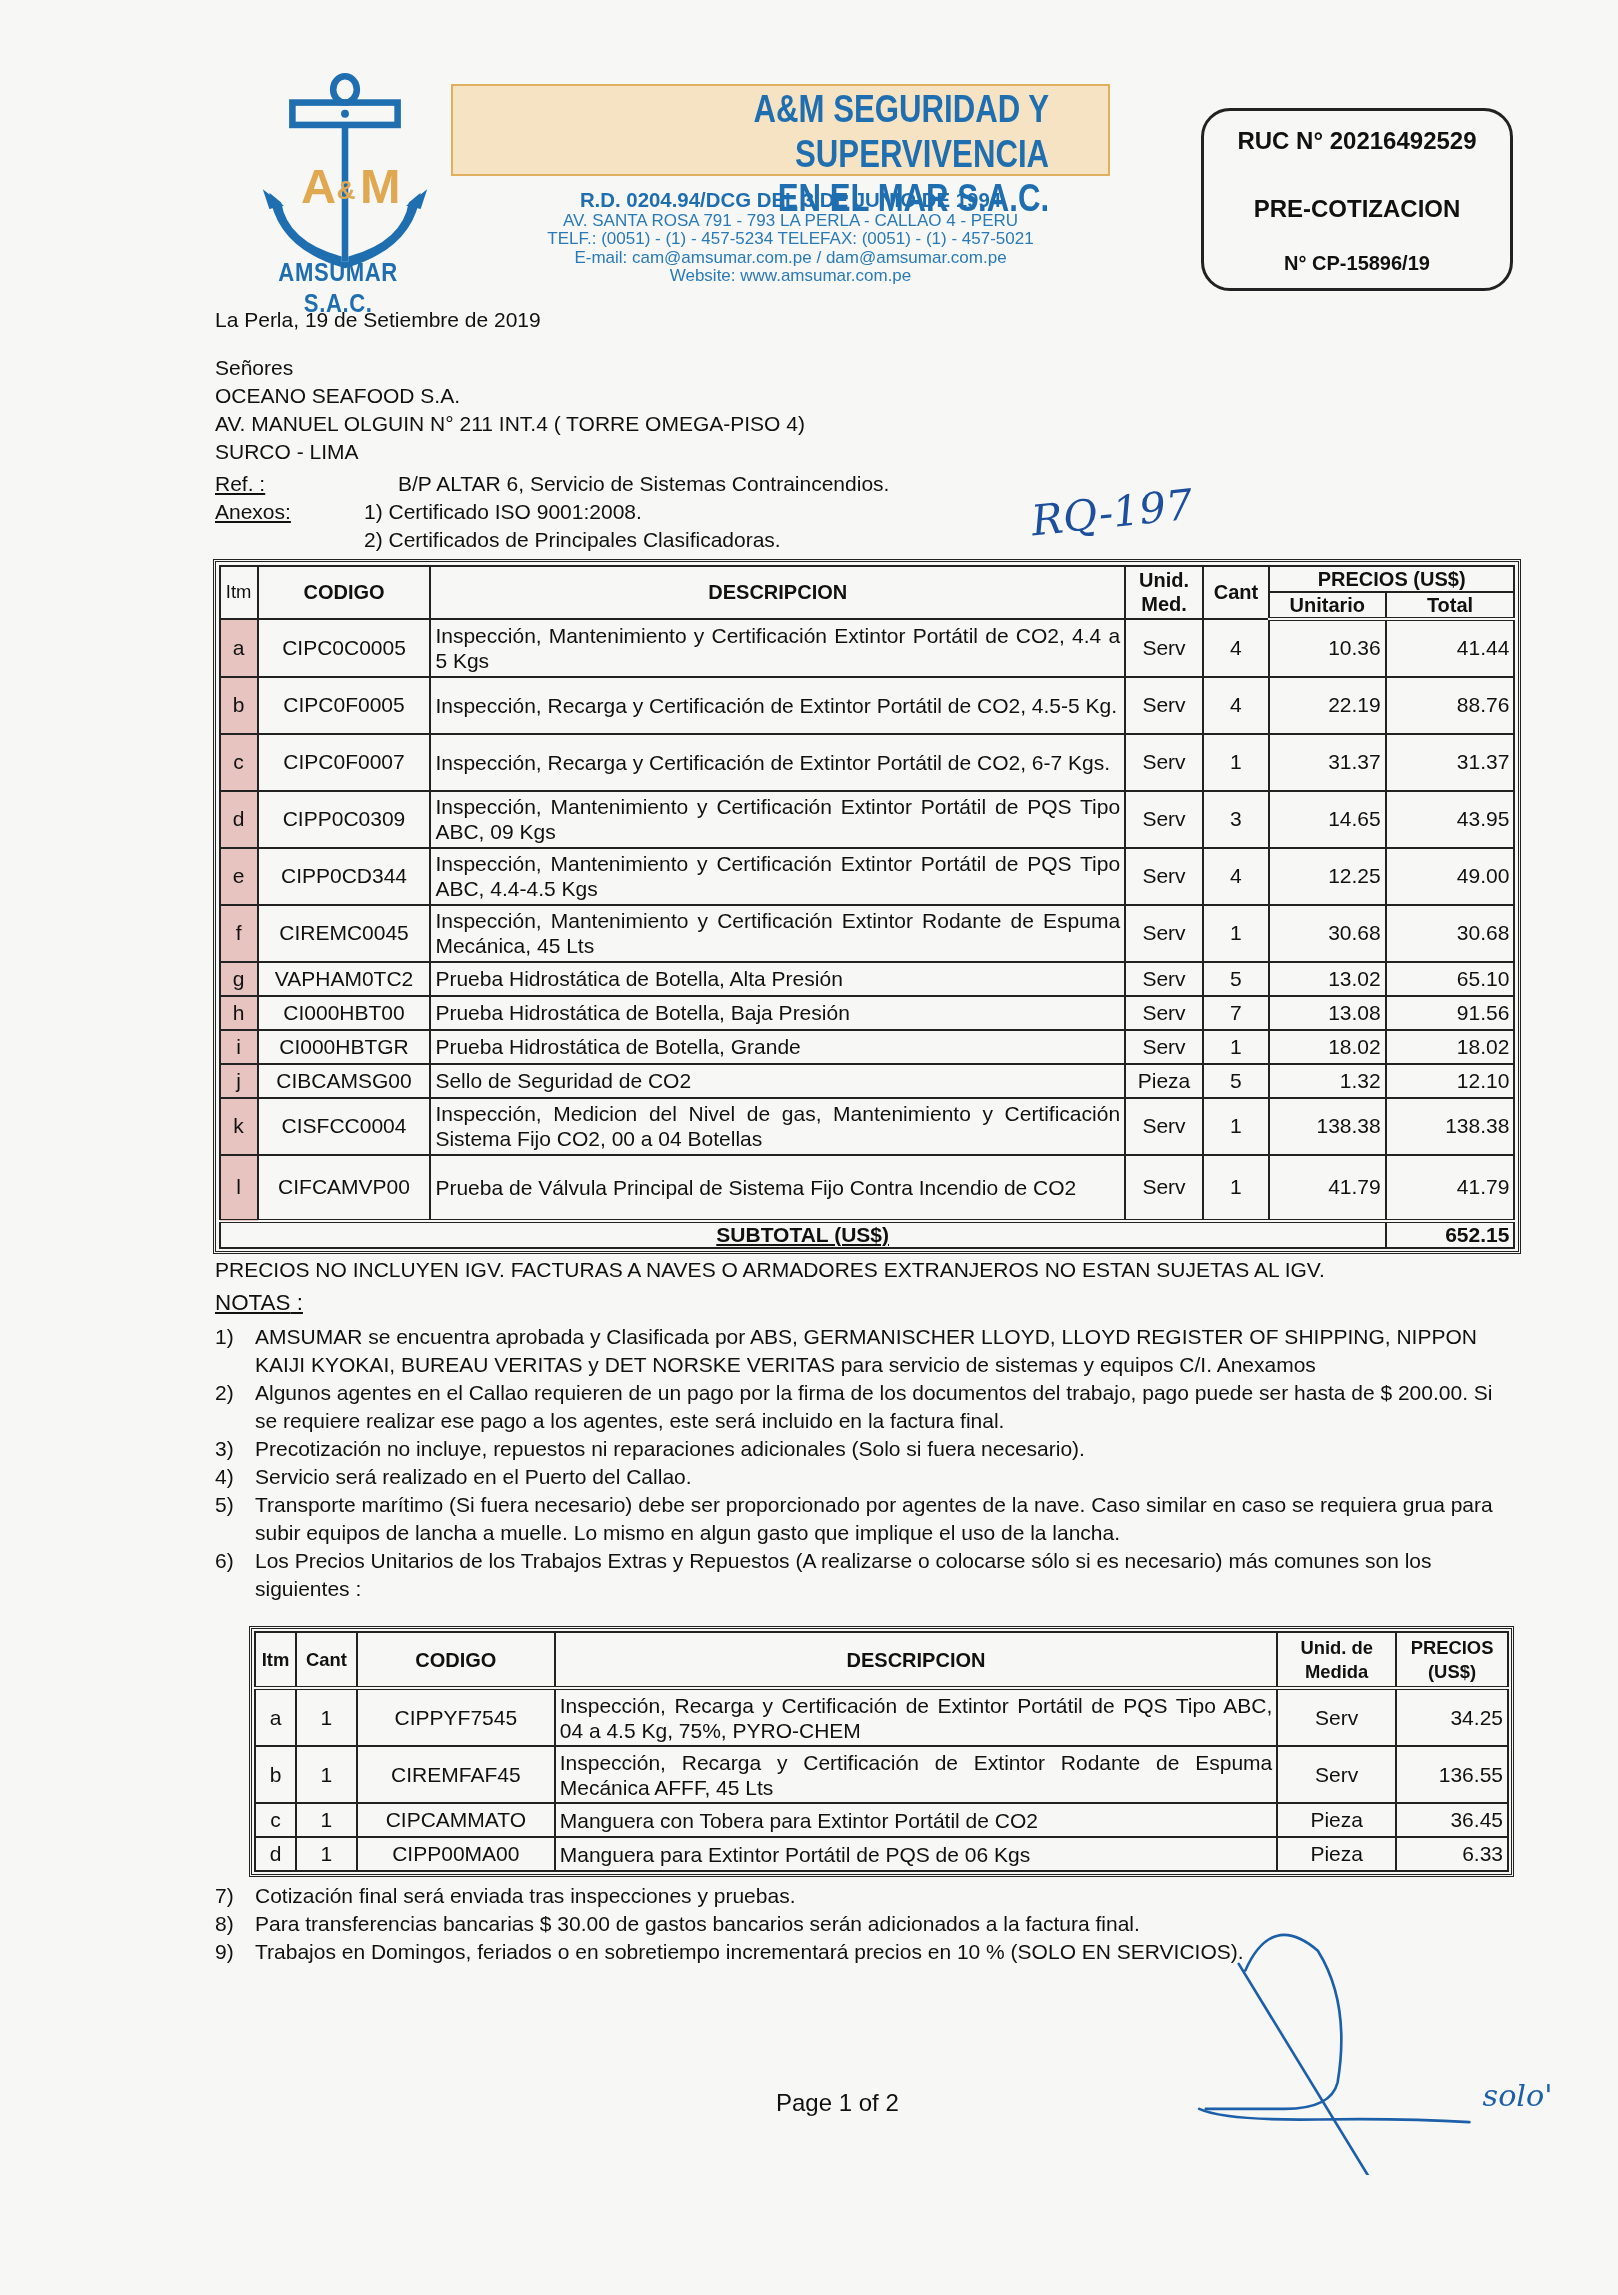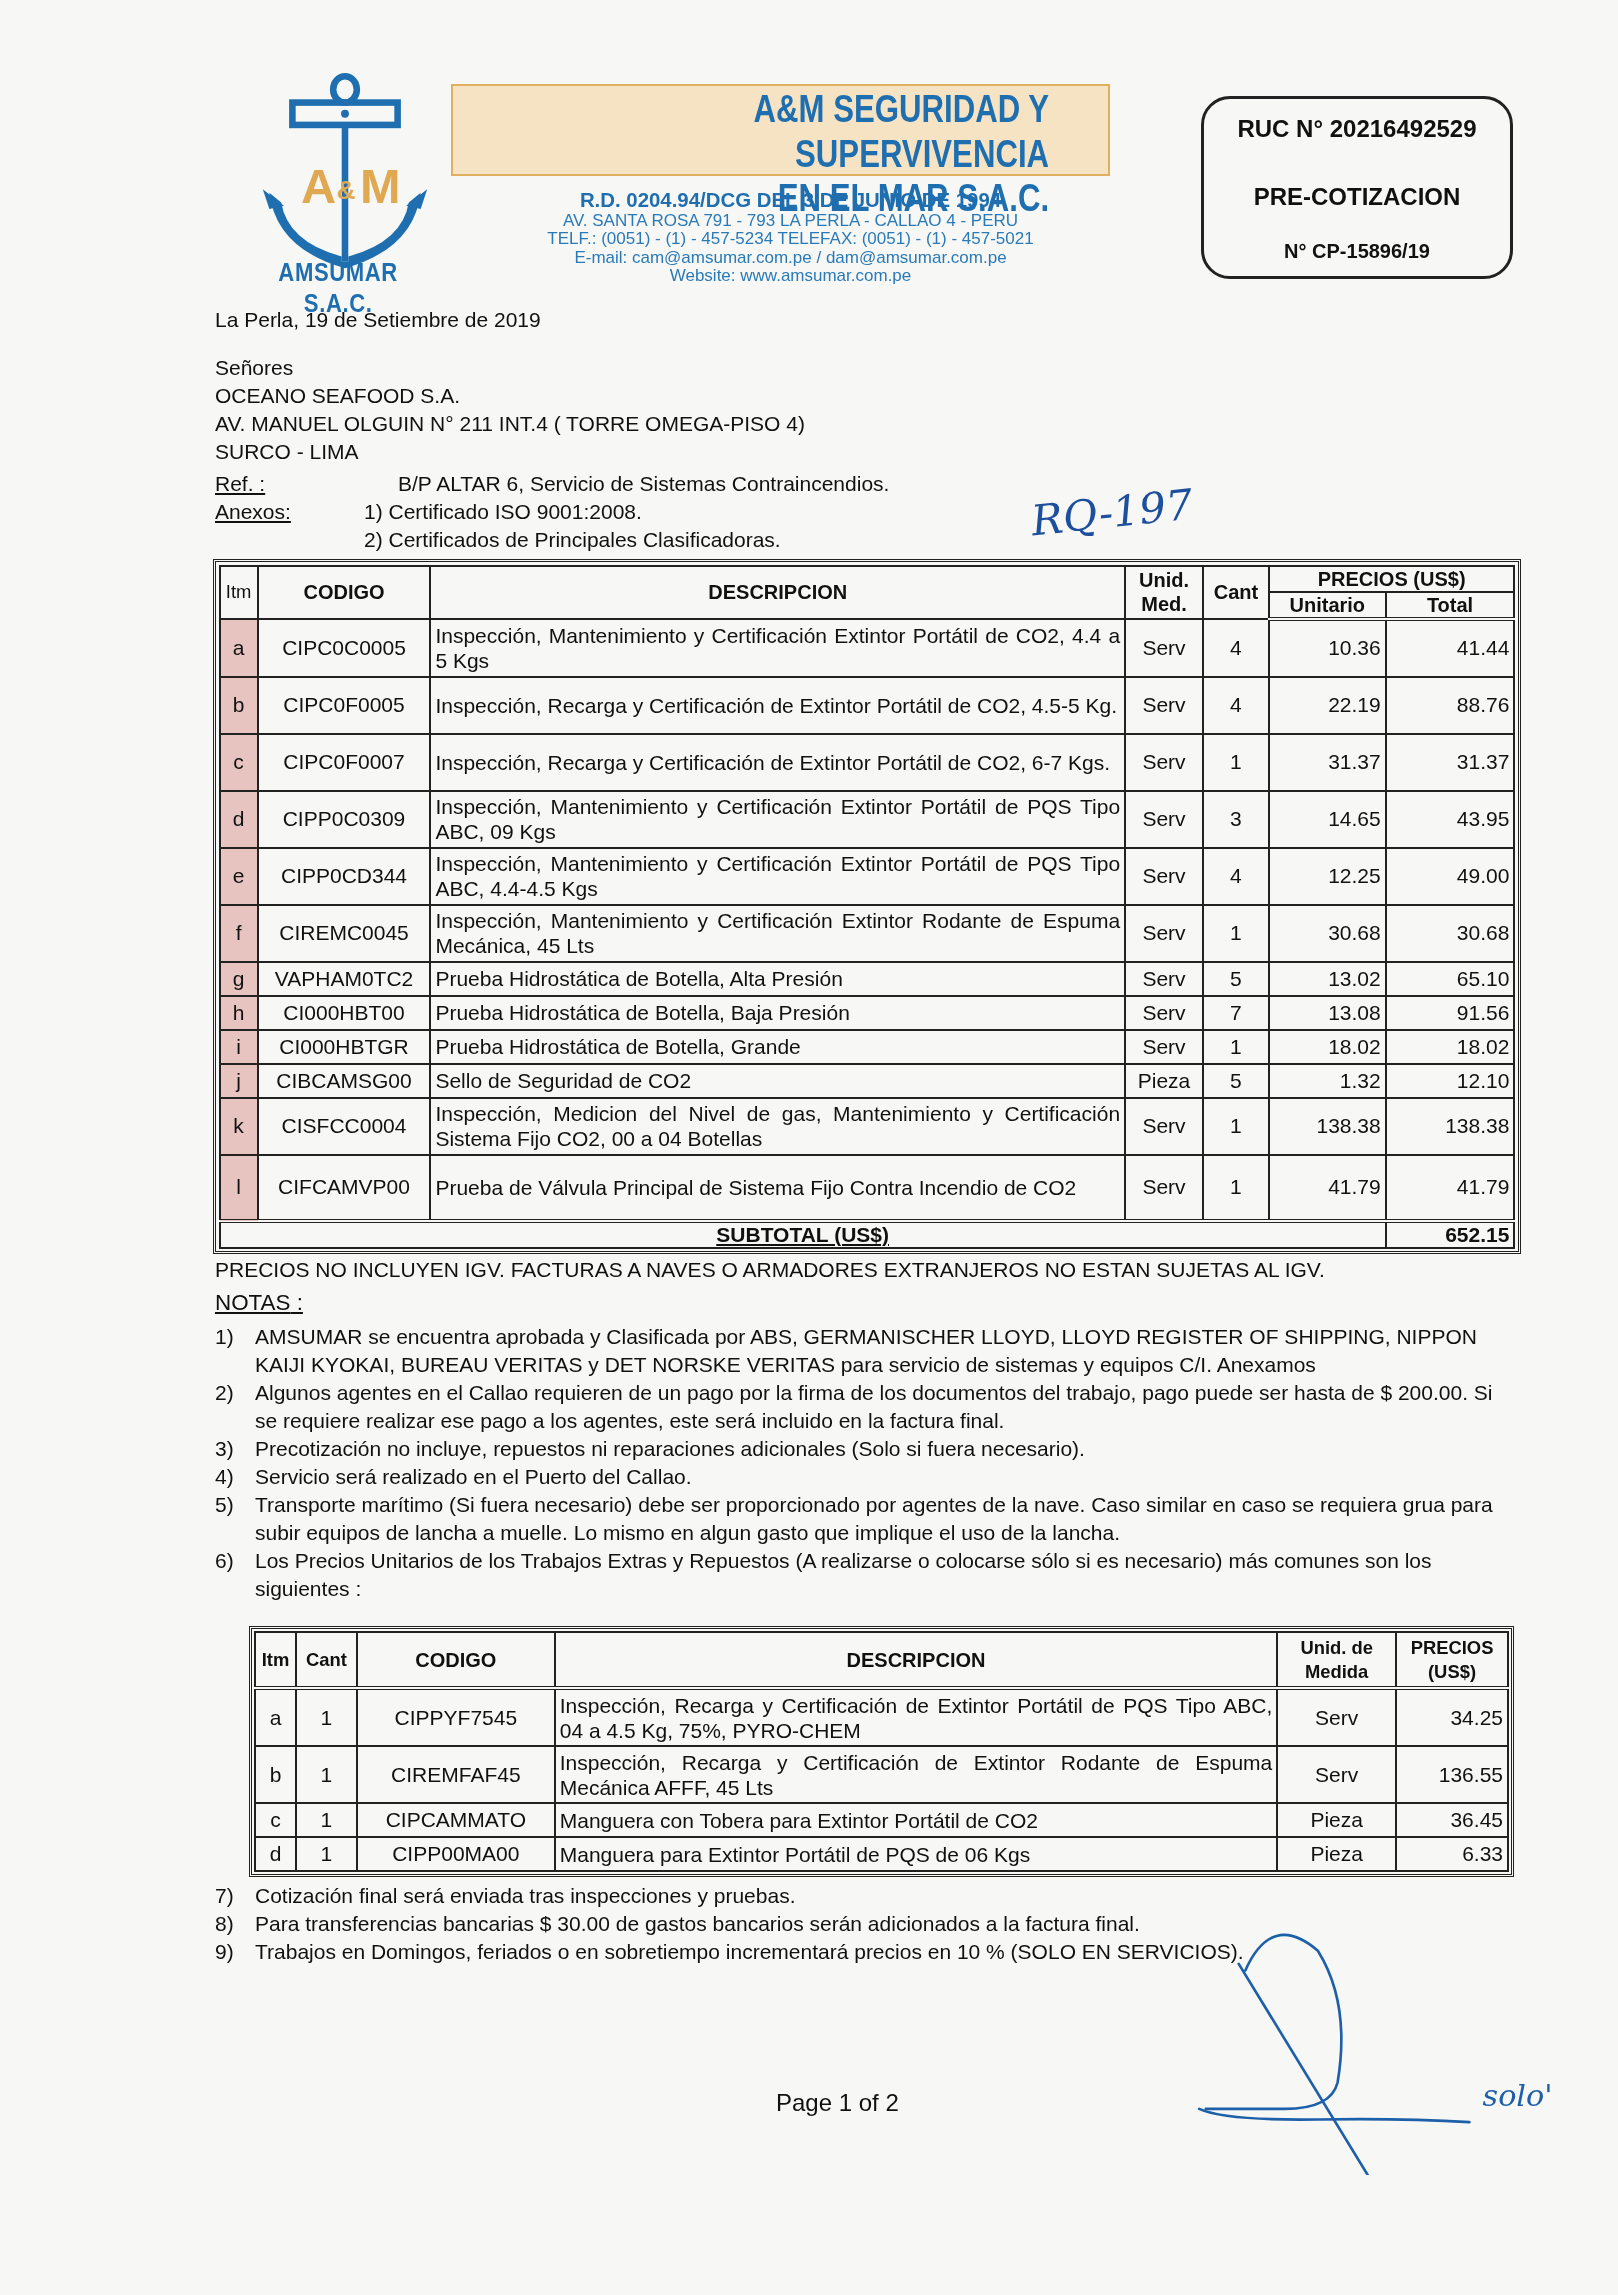--- a/index.html
+++ b/index.html
@@ -17,21 +17,21 @@
     left: 451px; top: 84px; width: 659px; height: 92px;
     background: #f6e3c4; border: 2.6px solid #e0b060; box-sizing: border-box;
     text-align: right; color: #1f6fb0; font-weight: bold;
   }
   .banner .l1 { font-size: 38px; line-height: 45px; margin-top: 1.3px; transform: scaleX(0.82); }
   .banner .l2 { font-size: 38px; line-height: 42px; transform: scaleX(0.82); }
   .company-info { left: 474px; top: 188px; width: 633px; text-align: center; color: #2a7ab8; }
   .company-info .rd { font-weight: bold; font-size: 20.4px; line-height: 24px; color: #1f6fb0; }
   .company-info .ln { font-size: 17px; line-height: 18.4px; }
   .ruc-box {
-    left: 1201px; top: 96px; width: 312px; height: 183px;
+    left: 1201px; top: 108px; width: 312px; height: 183px;
     border: 3.3px solid #222; border-radius: 29px; box-sizing: border-box;
     text-align: center; font-weight: bold;
   }
   .ruc-box .r1 { font-size: 24px; margin-top: 16px; }
   .ruc-box .r2 { font-size: 24px; margin-top: 40px; }
   .ruc-box .r3 { font-size: 20px; margin-top: 29px; }
 
   
   .letter { left: 215px; top: 306px; font-size: 21px; line-height: 28px; }
   .letter .gap { height: 20px; }

